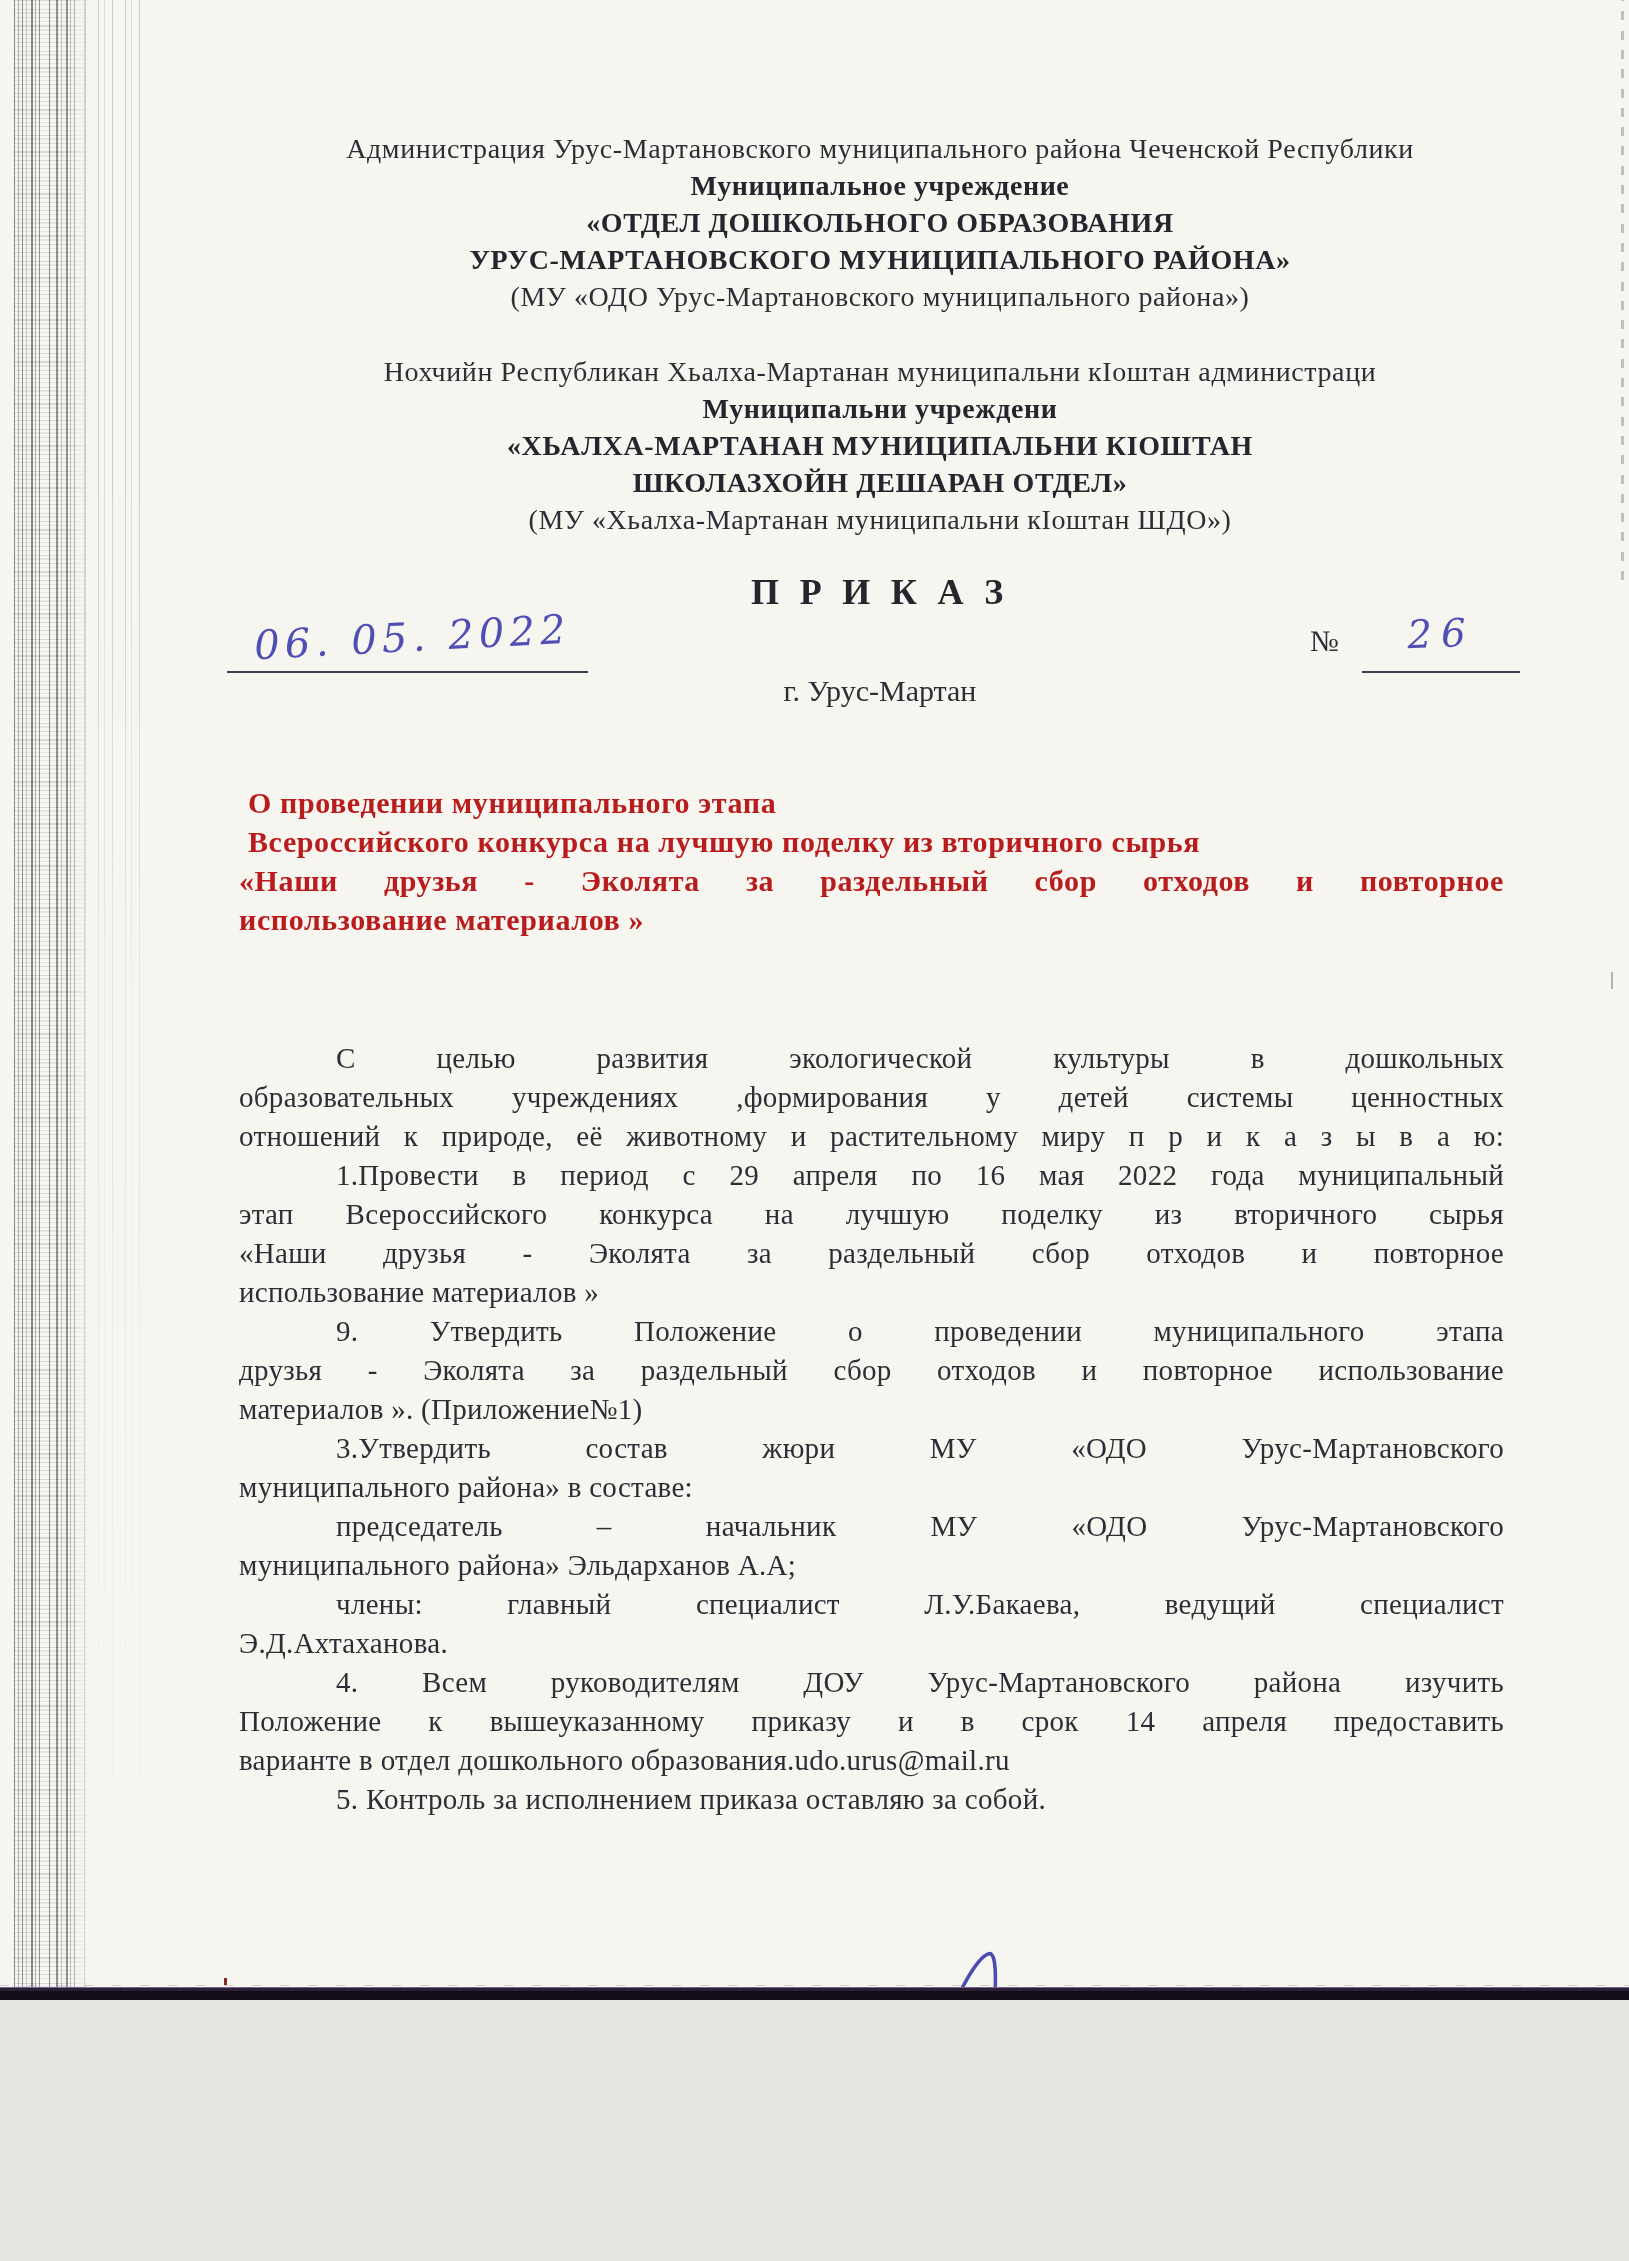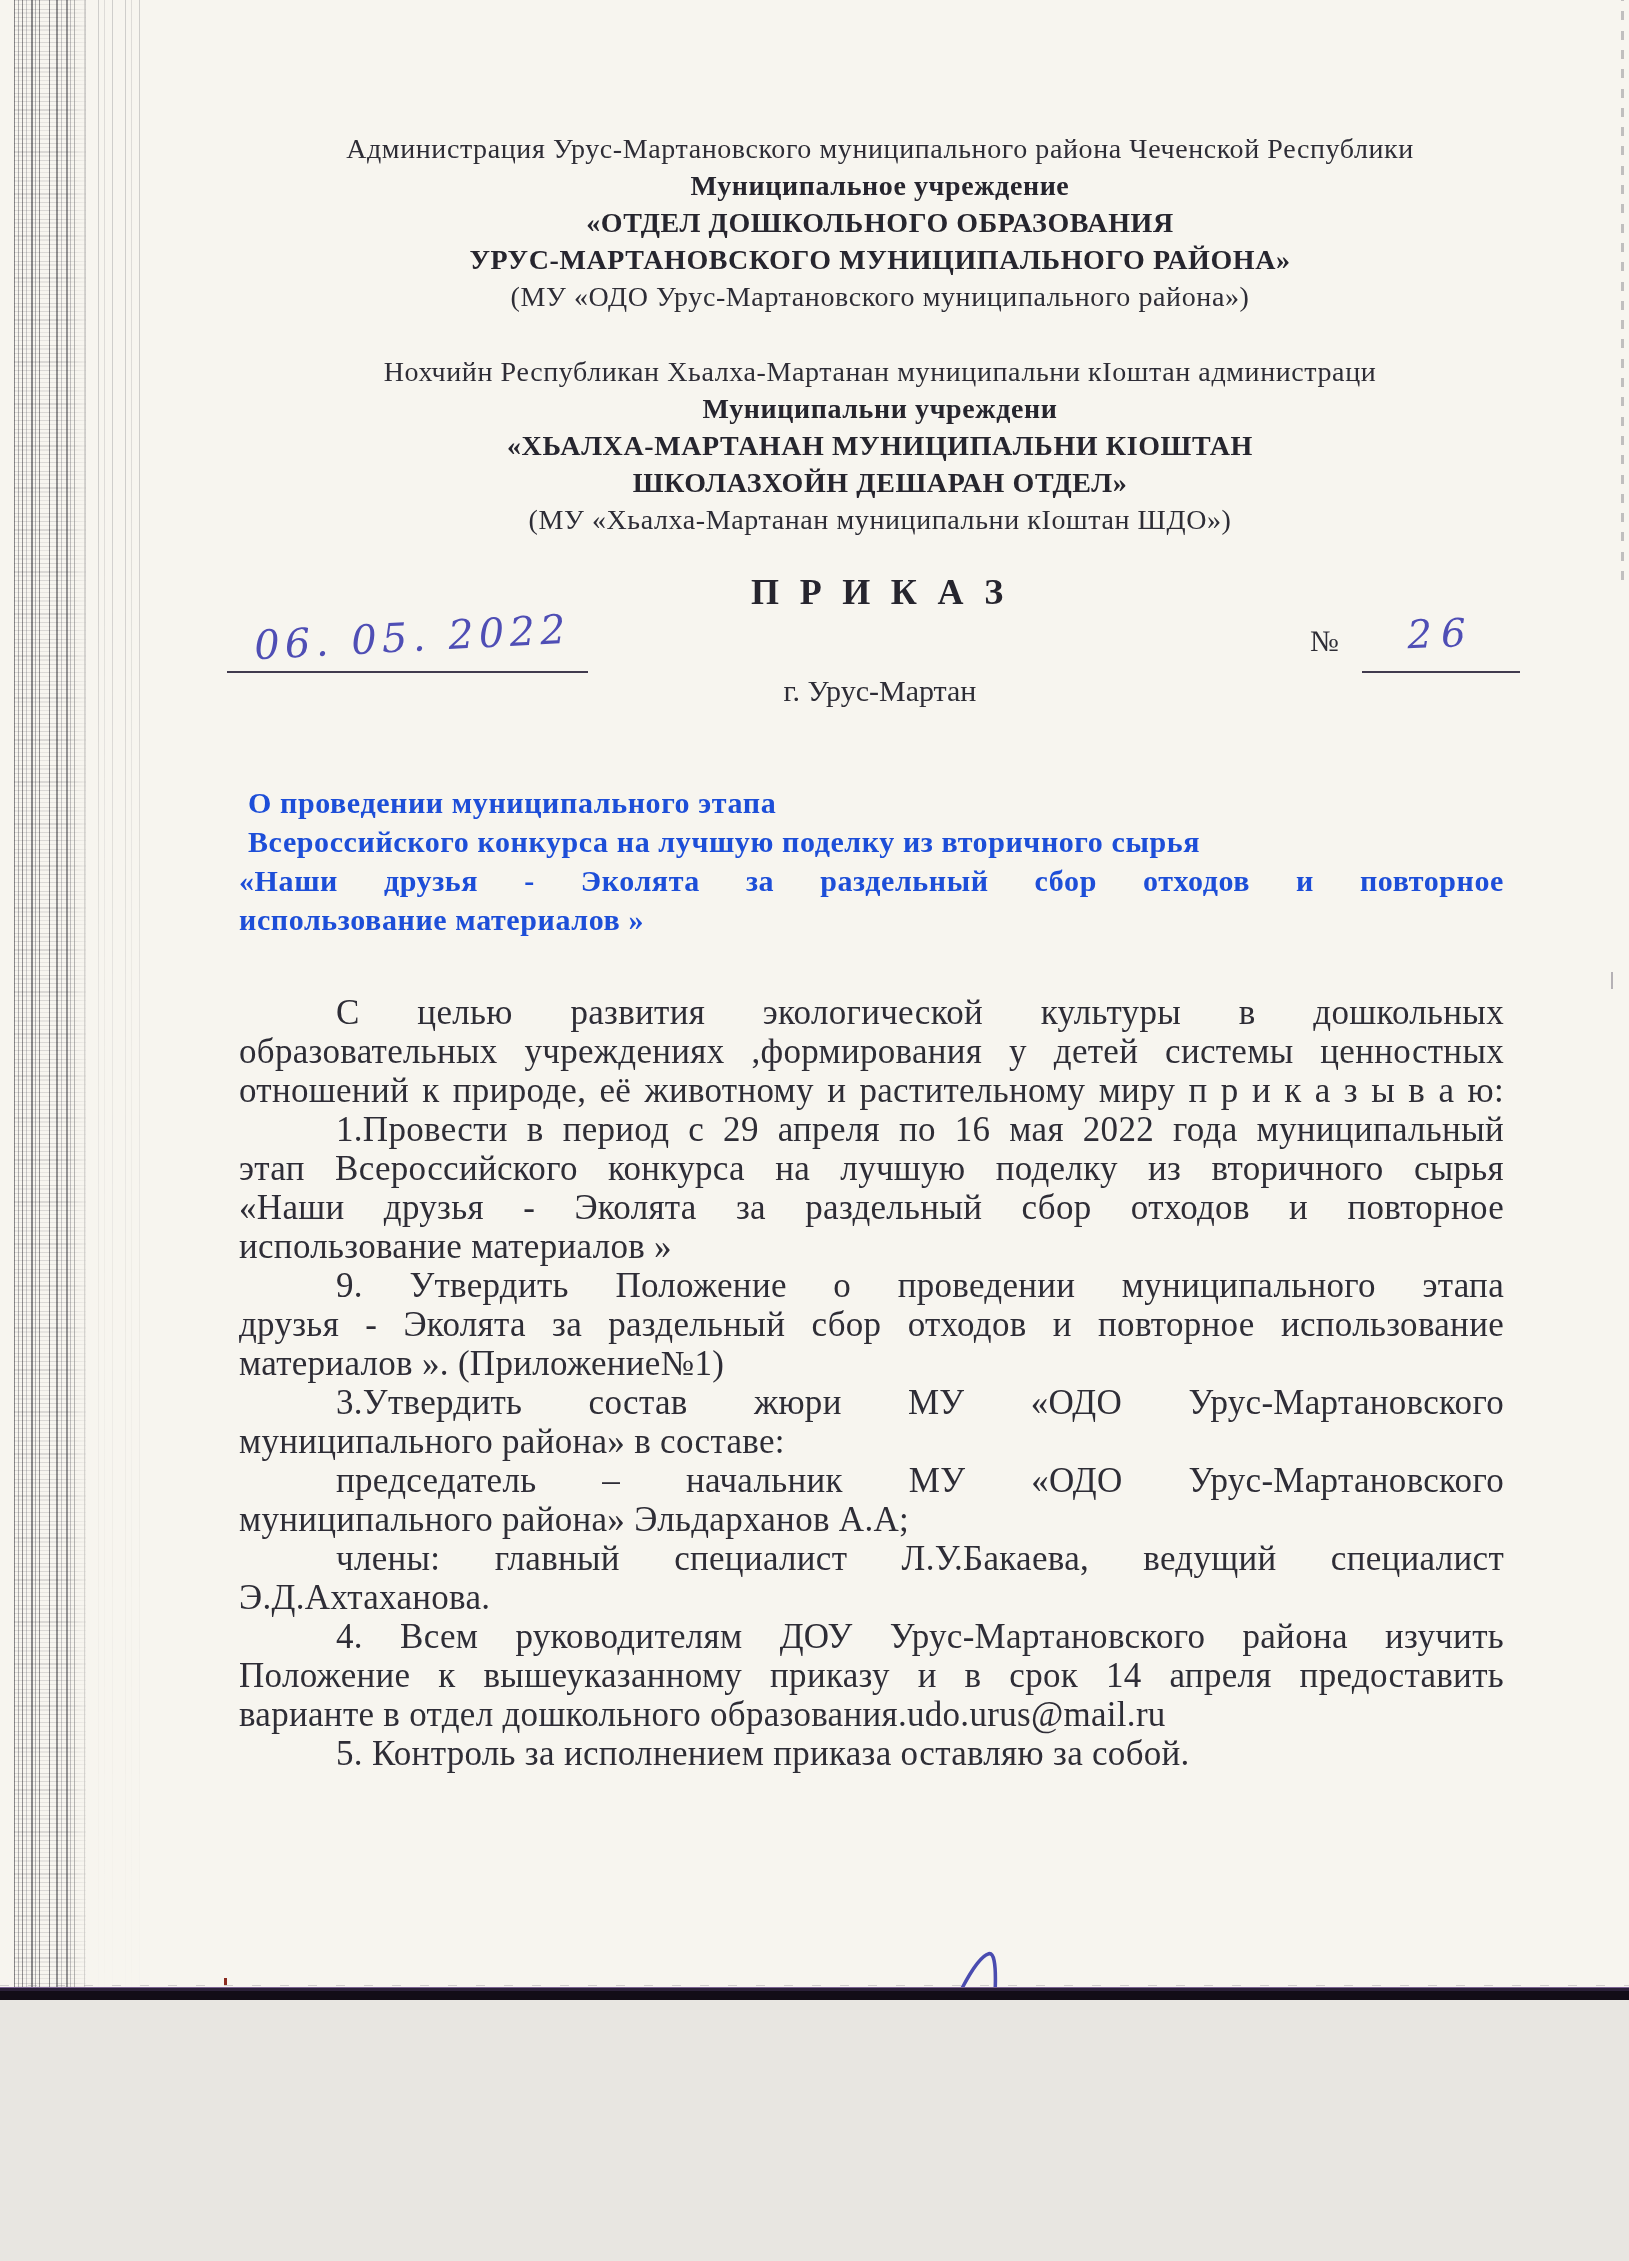--- a/index.html
+++ b/index.html
@@ -62,25 +62,25 @@
   #numRule{left:1362px;top:671px;width:158px;}
   .hand{font-style:italic;font-family:"DejaVu Serif",serif;white-space:nowrap;}
   #dateHand{position:absolute;left:232px;top:614px;width:361px;text-align:center;
             font-size:40px;color:#4f4eb5;letter-spacing:5.2px;transform:rotate(-3deg);}
   #numSign{position:absolute;left:1310px;top:624px;font-size:30px;}
   #numHand{position:absolute;left:1367px;top:611px;width:148px;text-align:center;
            font-size:39px;color:#4f4eb5;letter-spacing:9px;transform:rotate(-2deg);}
   .city{position:absolute;top:674px;left:129px;width:1502px;text-align:center;font-size:30px;}
 
   .subject{position:absolute;left:239px;top:783px;width:1265px;
-           font-weight:bold;font-size:30px;line-height:39px;letter-spacing:0.6px;color:#1d4ed8;}
+           font-weight:bold;font-size:30px;line-height:39px;letter-spacing:0.6px;color:#b91c1c;}
   .subject .pad{padding-left:9px;}
 
-  .bodytxt{position:absolute;left:239px;top:993px;width:1265px;
-           font-size:35px;line-height:39px;letter-spacing:0.3px;}
+  .bodytxt{position:absolute;left:239px;top:1039px;width:1265px;
+           font-size:29px;line-height:39px;letter-spacing:0.3px;}
   .j{text-align:justify;text-align-last:justify;}
   .ind{padding-left:97px;}
 
   .sig-pos{position:absolute;left:254px;top:2126px;font-size:30px;}
   .sig-name{position:absolute;left:1225px;top:2126px;width:303px;text-align:right;font-size:30px;margin-top:30px;}
   .sig-svg{position:absolute;left:722px;top:1946px;}
 </style>
 </head>
 <body>
 

